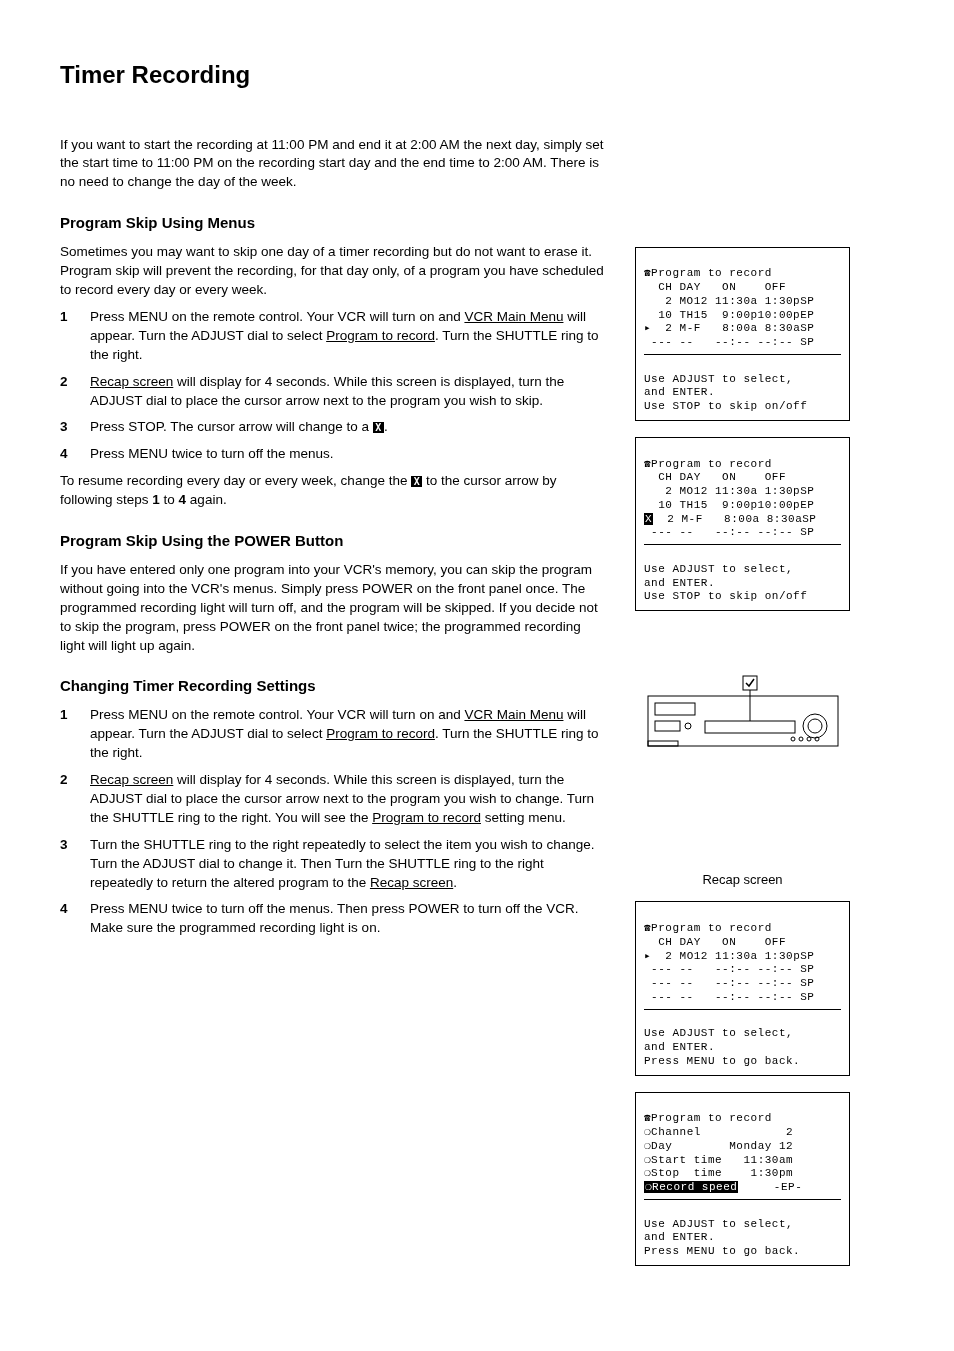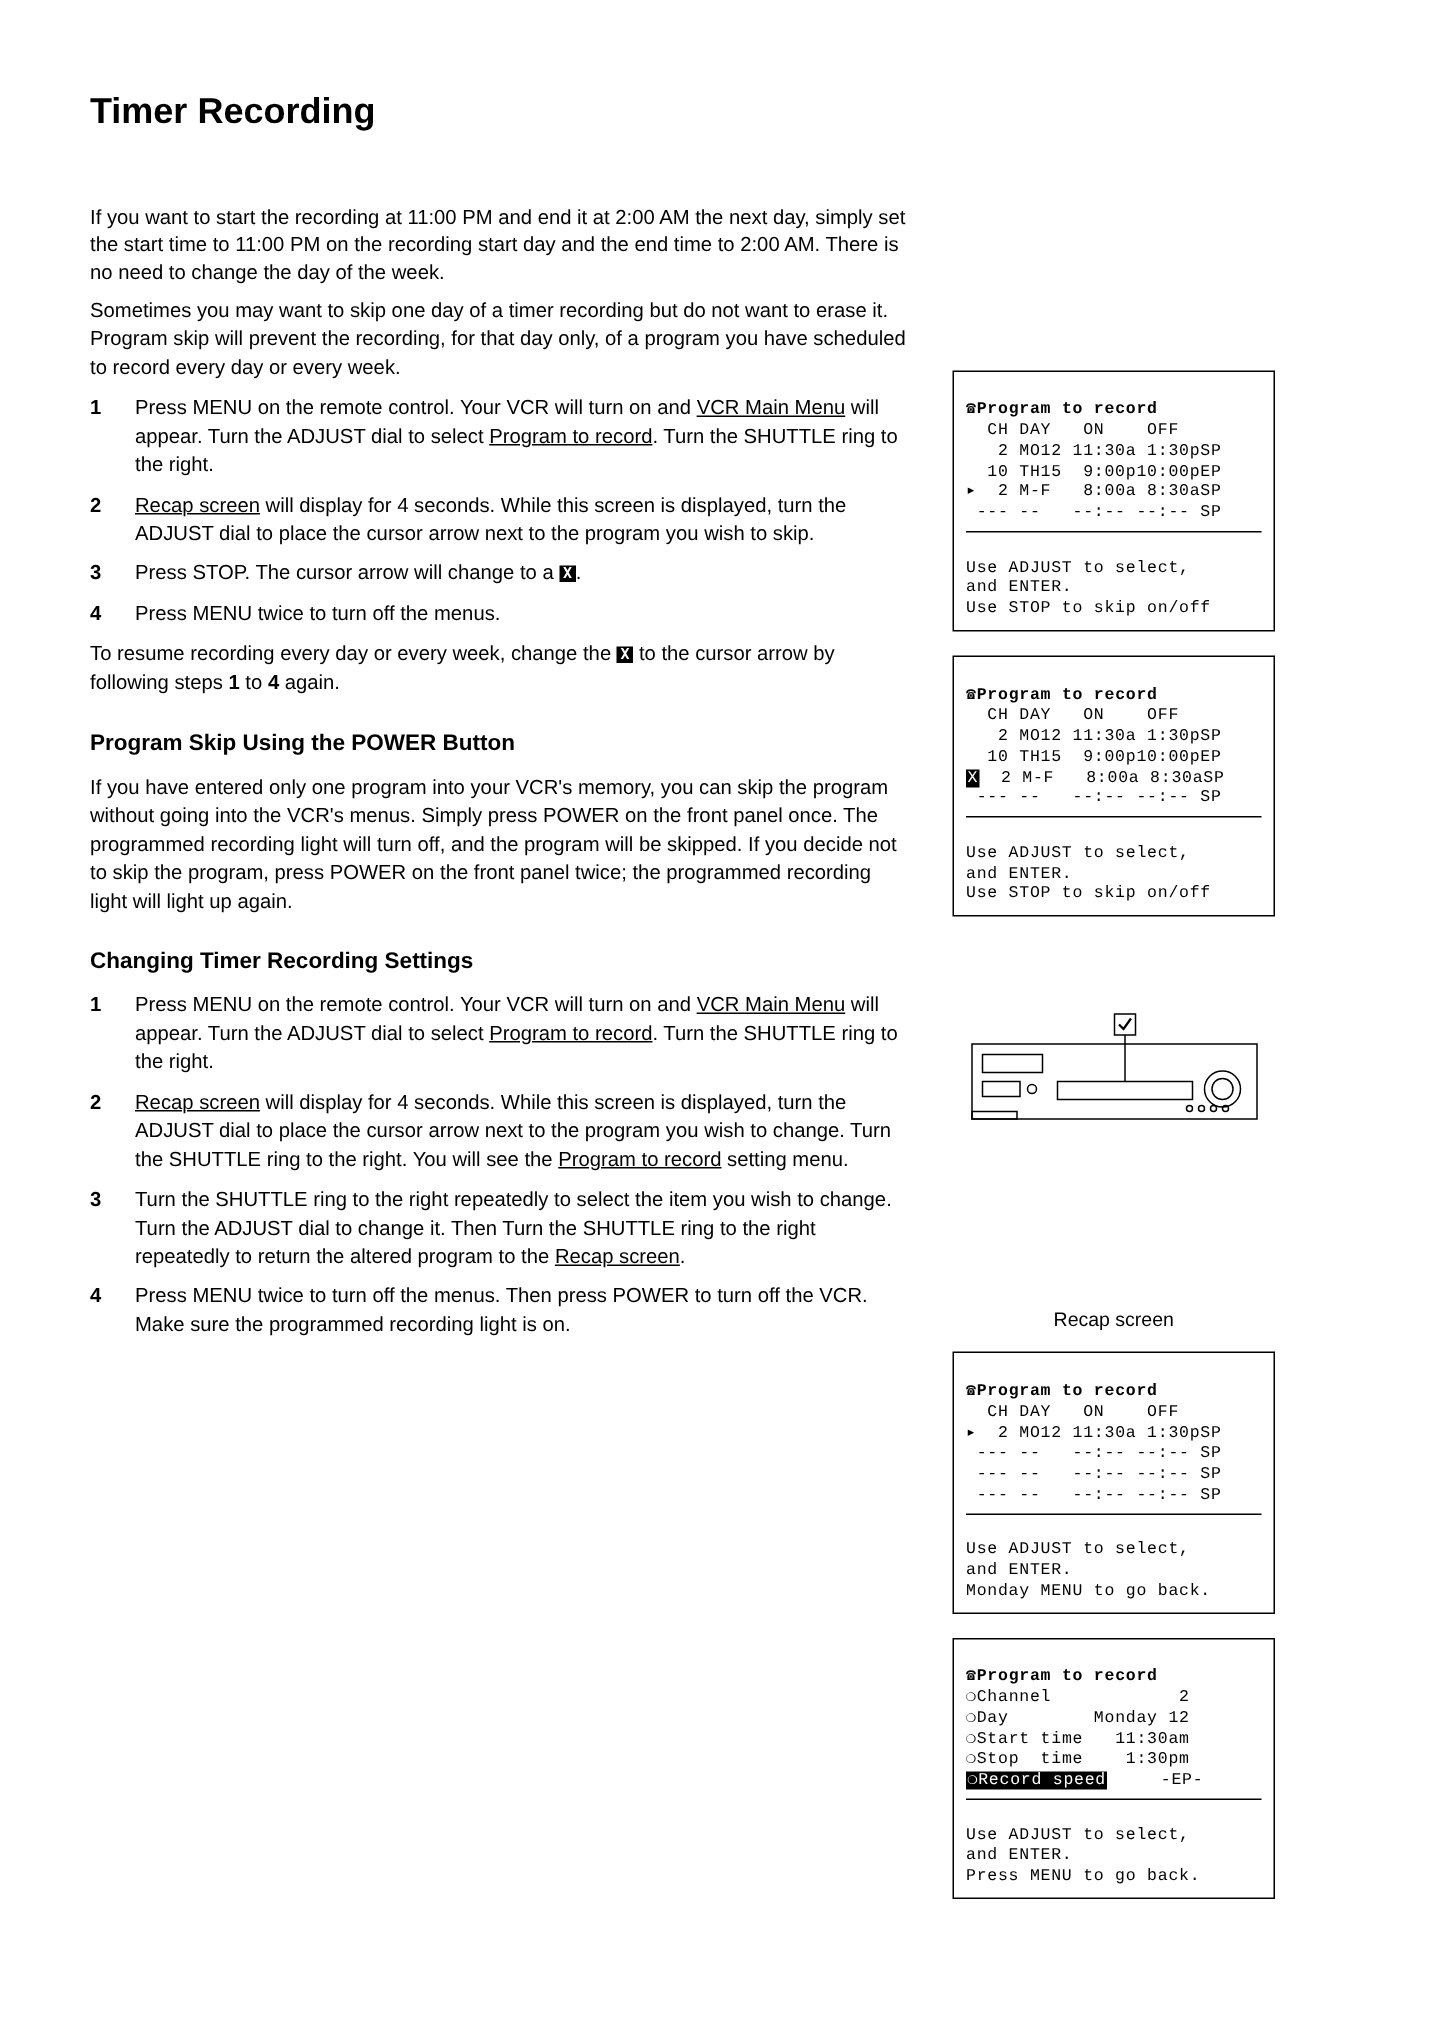--- a/index.html
+++ b/index.html
@@ -72,21 +72,21 @@
     line-height: 1.25;
     white-space: pre;
     margin-bottom: 16px;
     letter-spacing: 0.5px;
   }
   .osd hr {
     border: none;
     border-top: 1px solid #000;
     margin: 4px 0;
   }
-  .osd .osd-title { font-weight: bold; }
+  .osd .osd-title { font-weight: normal; }
   .osd .inv {
     background: #000;
     color: #fff;
     padding: 0 1px;
   }
   .vcr-svg {
     display: block;
     margin: 14px auto 10px auto;
   }
   .caption {
@@ -101,20 +101,21 @@
 </head>
 <body>
 
 <h1>Timer Recording</h1>
 
 <div class="layout">
 <div class="left">
 
   <p>If you want to start the recording at 11:00 PM and end it at 2:00 AM the next day, simply set the start time to 11:00 PM on the recording start day and the end time to 2:00 AM.  There is no need to change the day of the week.</p>
 
+  <h2>Program Skip Using Menus</h2>
   <p>Sometimes you may want to skip one day of a timer recording but do not want to erase it.  Program skip will prevent the recording, for that day only, of a program you have scheduled to record every day or every week.</p>
 
   <ol class="steps">
     <li>
       <span class="num">1</span>
       <span class="txt">
         <span>Press MENU on the remote control.  Your VCR will turn on and </span><span class="u">VCR Main Menu</span><span> will appear.  Turn the ADJUST dial to select </span><span class="u">Program to record</span><span>.  Turn the SHUTTLE ring to the right.</span>
       </span>
     </li>
     <li>
@@ -224,21 +225,21 @@
   <div class="osd">
 <span class="osd-title">☎Program to record</span>
 <span>  CH DAY   ON    OFF
 ▸  2 MO12 11:30a 1:30pSP
  --- --   --:-- --:-- SP
  --- --   --:-- --:-- SP
  --- --   --:-- --:-- SP</span>
 <hr>
 <span>Use ADJUST to select,
 and ENTER.
-Monday MENU to go back.</span></div>
+Press MENU to go back.</span></div>
 
   <div class="osd">
 <span class="osd-title">☎Program to record</span>
 <span>❍Channel            2
 ❍Day        Monday 12
 ❍Start time   11:30am
 ❍Stop  time    1:30pm
 </span><span class="inv"><span>❍Record speed</span></span>     <span>-EP-</span>
 <hr>
 <span>Use ADJUST to select,

